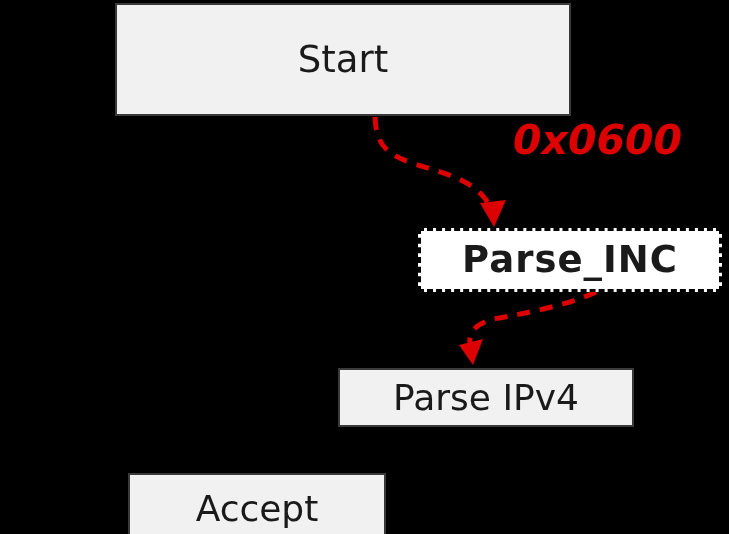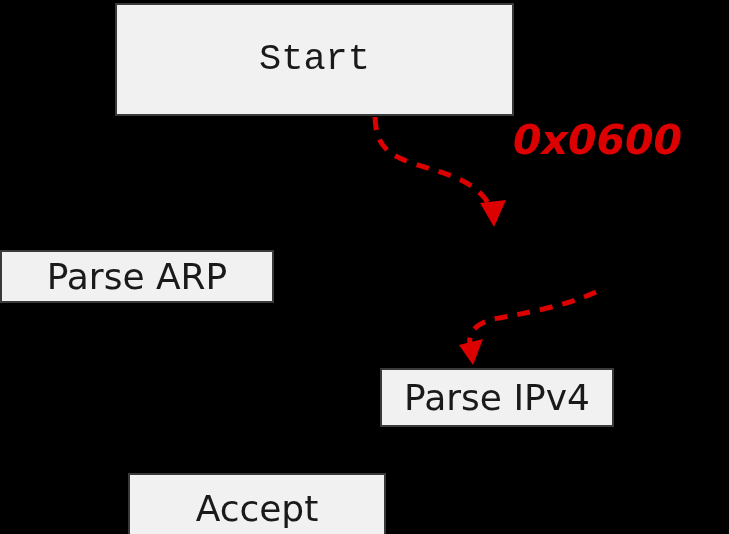--- a/index.html
+++ b/index.html
@@ -41,31 +41,31 @@
     color: var(--text);
     display: flex;
     flex-direction: column;
     align-items: center;
     justify-content: center;
     text-align: center;
     font-size: 36px;
     line-height: 1.22;
     white-space: nowrap;
   }
-  .node-start   { left: 115px; top: 3px;   width: 399px; height: 113px; font-size: 37px; font-family: Liberation Mono, monospace; }
+  .node-start   { left: 115px; top: 3px;   width: 456px; height: 113px; font-size: 37px; }
   .node-arp     { left: 0px;   top: 250px; width: 274px; height: 53px; }
   .node-inc     {
     left: 418px; top: 228px; width: 304px; height: 64px;
     background: var(--inc-fill);
     border: 3px dashed #000000;
     font-weight: bold;
     font-size: 37px;
     letter-spacing: 1px;
   }
-  .node-ipv4    { left: 338px; top: 368px; width: 234px; height: 59px; margin-left: 42px; }
+  .node-ipv4    { left: 338px; top: 368px; width: 296px; height: 59px; }
   .node-accept  { left: 128px; top: 473px; width: 258px; height: 72px; }
   .edge-label {
     position: absolute;
     color: var(--edge-red);
     font-weight: bold;
     font-style: italic;
     font-size: 41px;
     line-height: 1;
     white-space: nowrap;
   }
@@ -81,22 +81,22 @@
     <path class="edge-path" d="M 375 117 C 376 140 382 152 409 162 C 438 172 463 176 481 194 C 487 200 489 204 490 208"></path>
     <polygon class="edge-head" points="480,203 506,200 494,227"></polygon>
     <path class="edge-path" d="M 596 292 C 568 305 527 313 499 318 C 480 321 468 330 470 343"></path>
     <polygon class="edge-head" points="459,345 483,339 473,365"></polygon>
   </svg>
 
   <div class="node node-start">
     <div>Start</div>
   </div>
 
-  <div class="node node-arp">Parse ARP</div>
 
+  <div class="node node-inc">Parse_INC</div>
 
   <div class="node node-ipv4">Parse IPv4</div>
 
   <div class="node node-accept">Accept</div>
 
   <div class="edge-label edge-label-0600">0x0600</div>
 
 
 </div>
 

